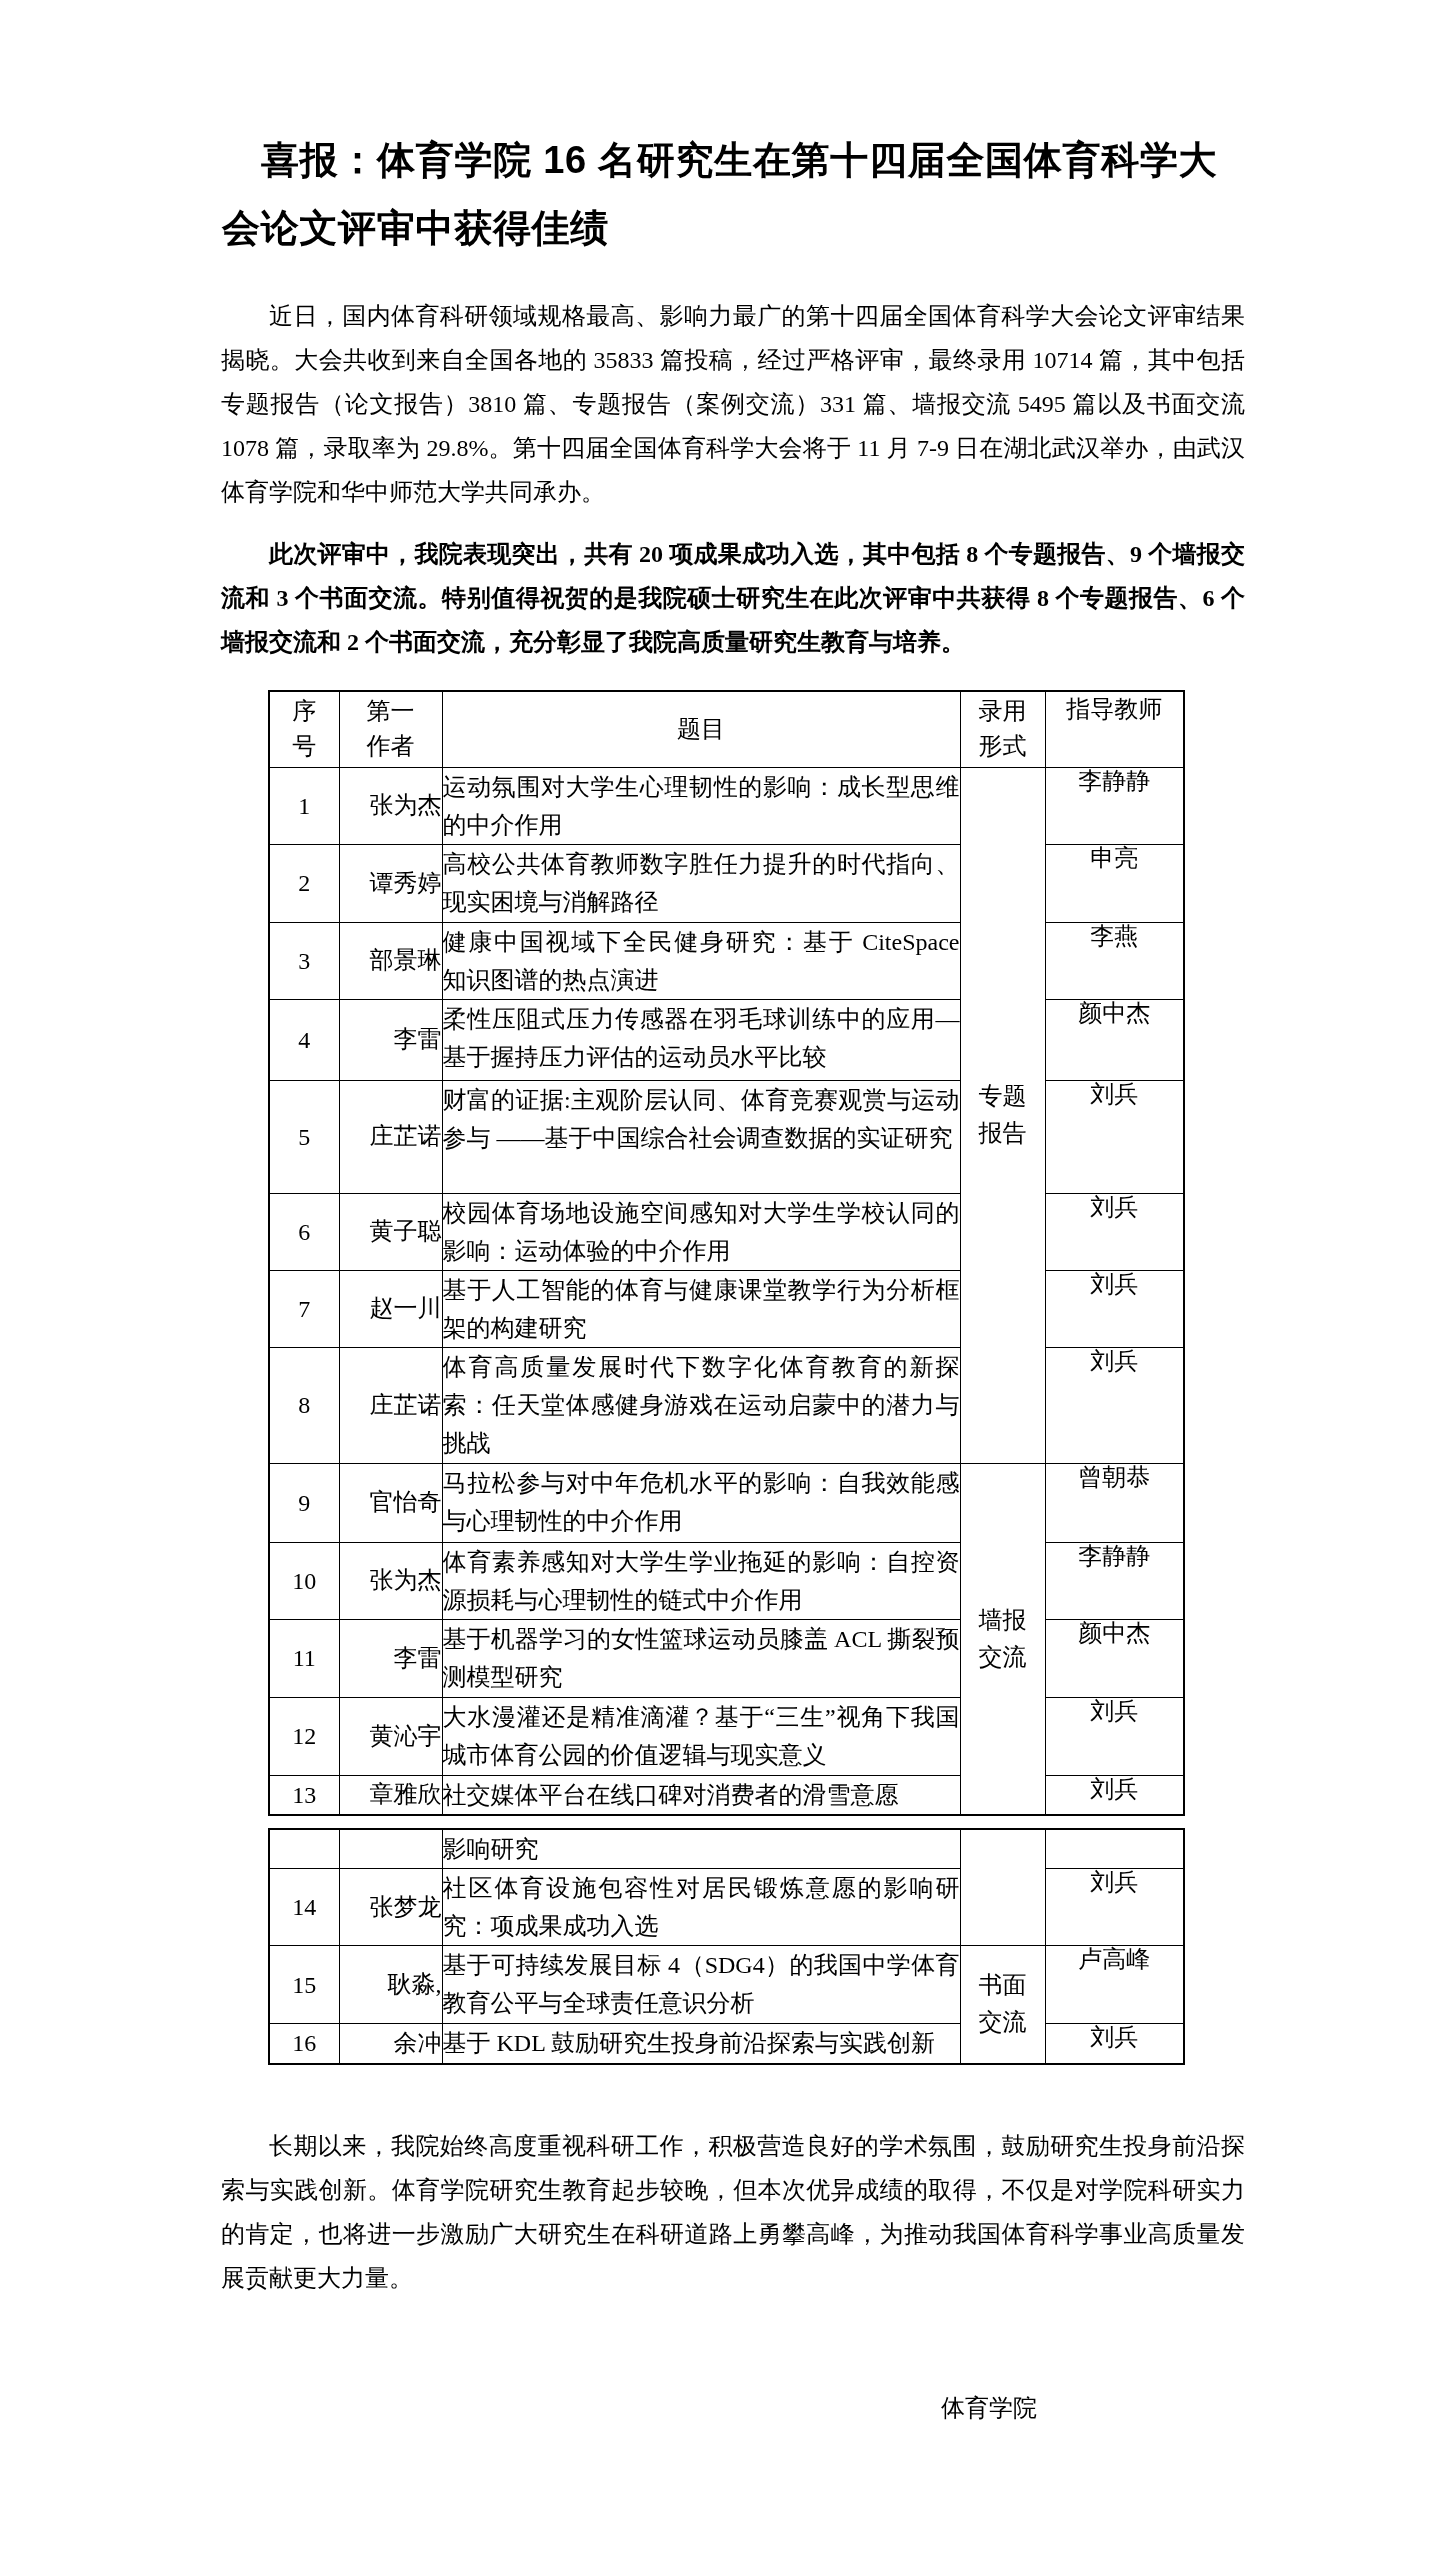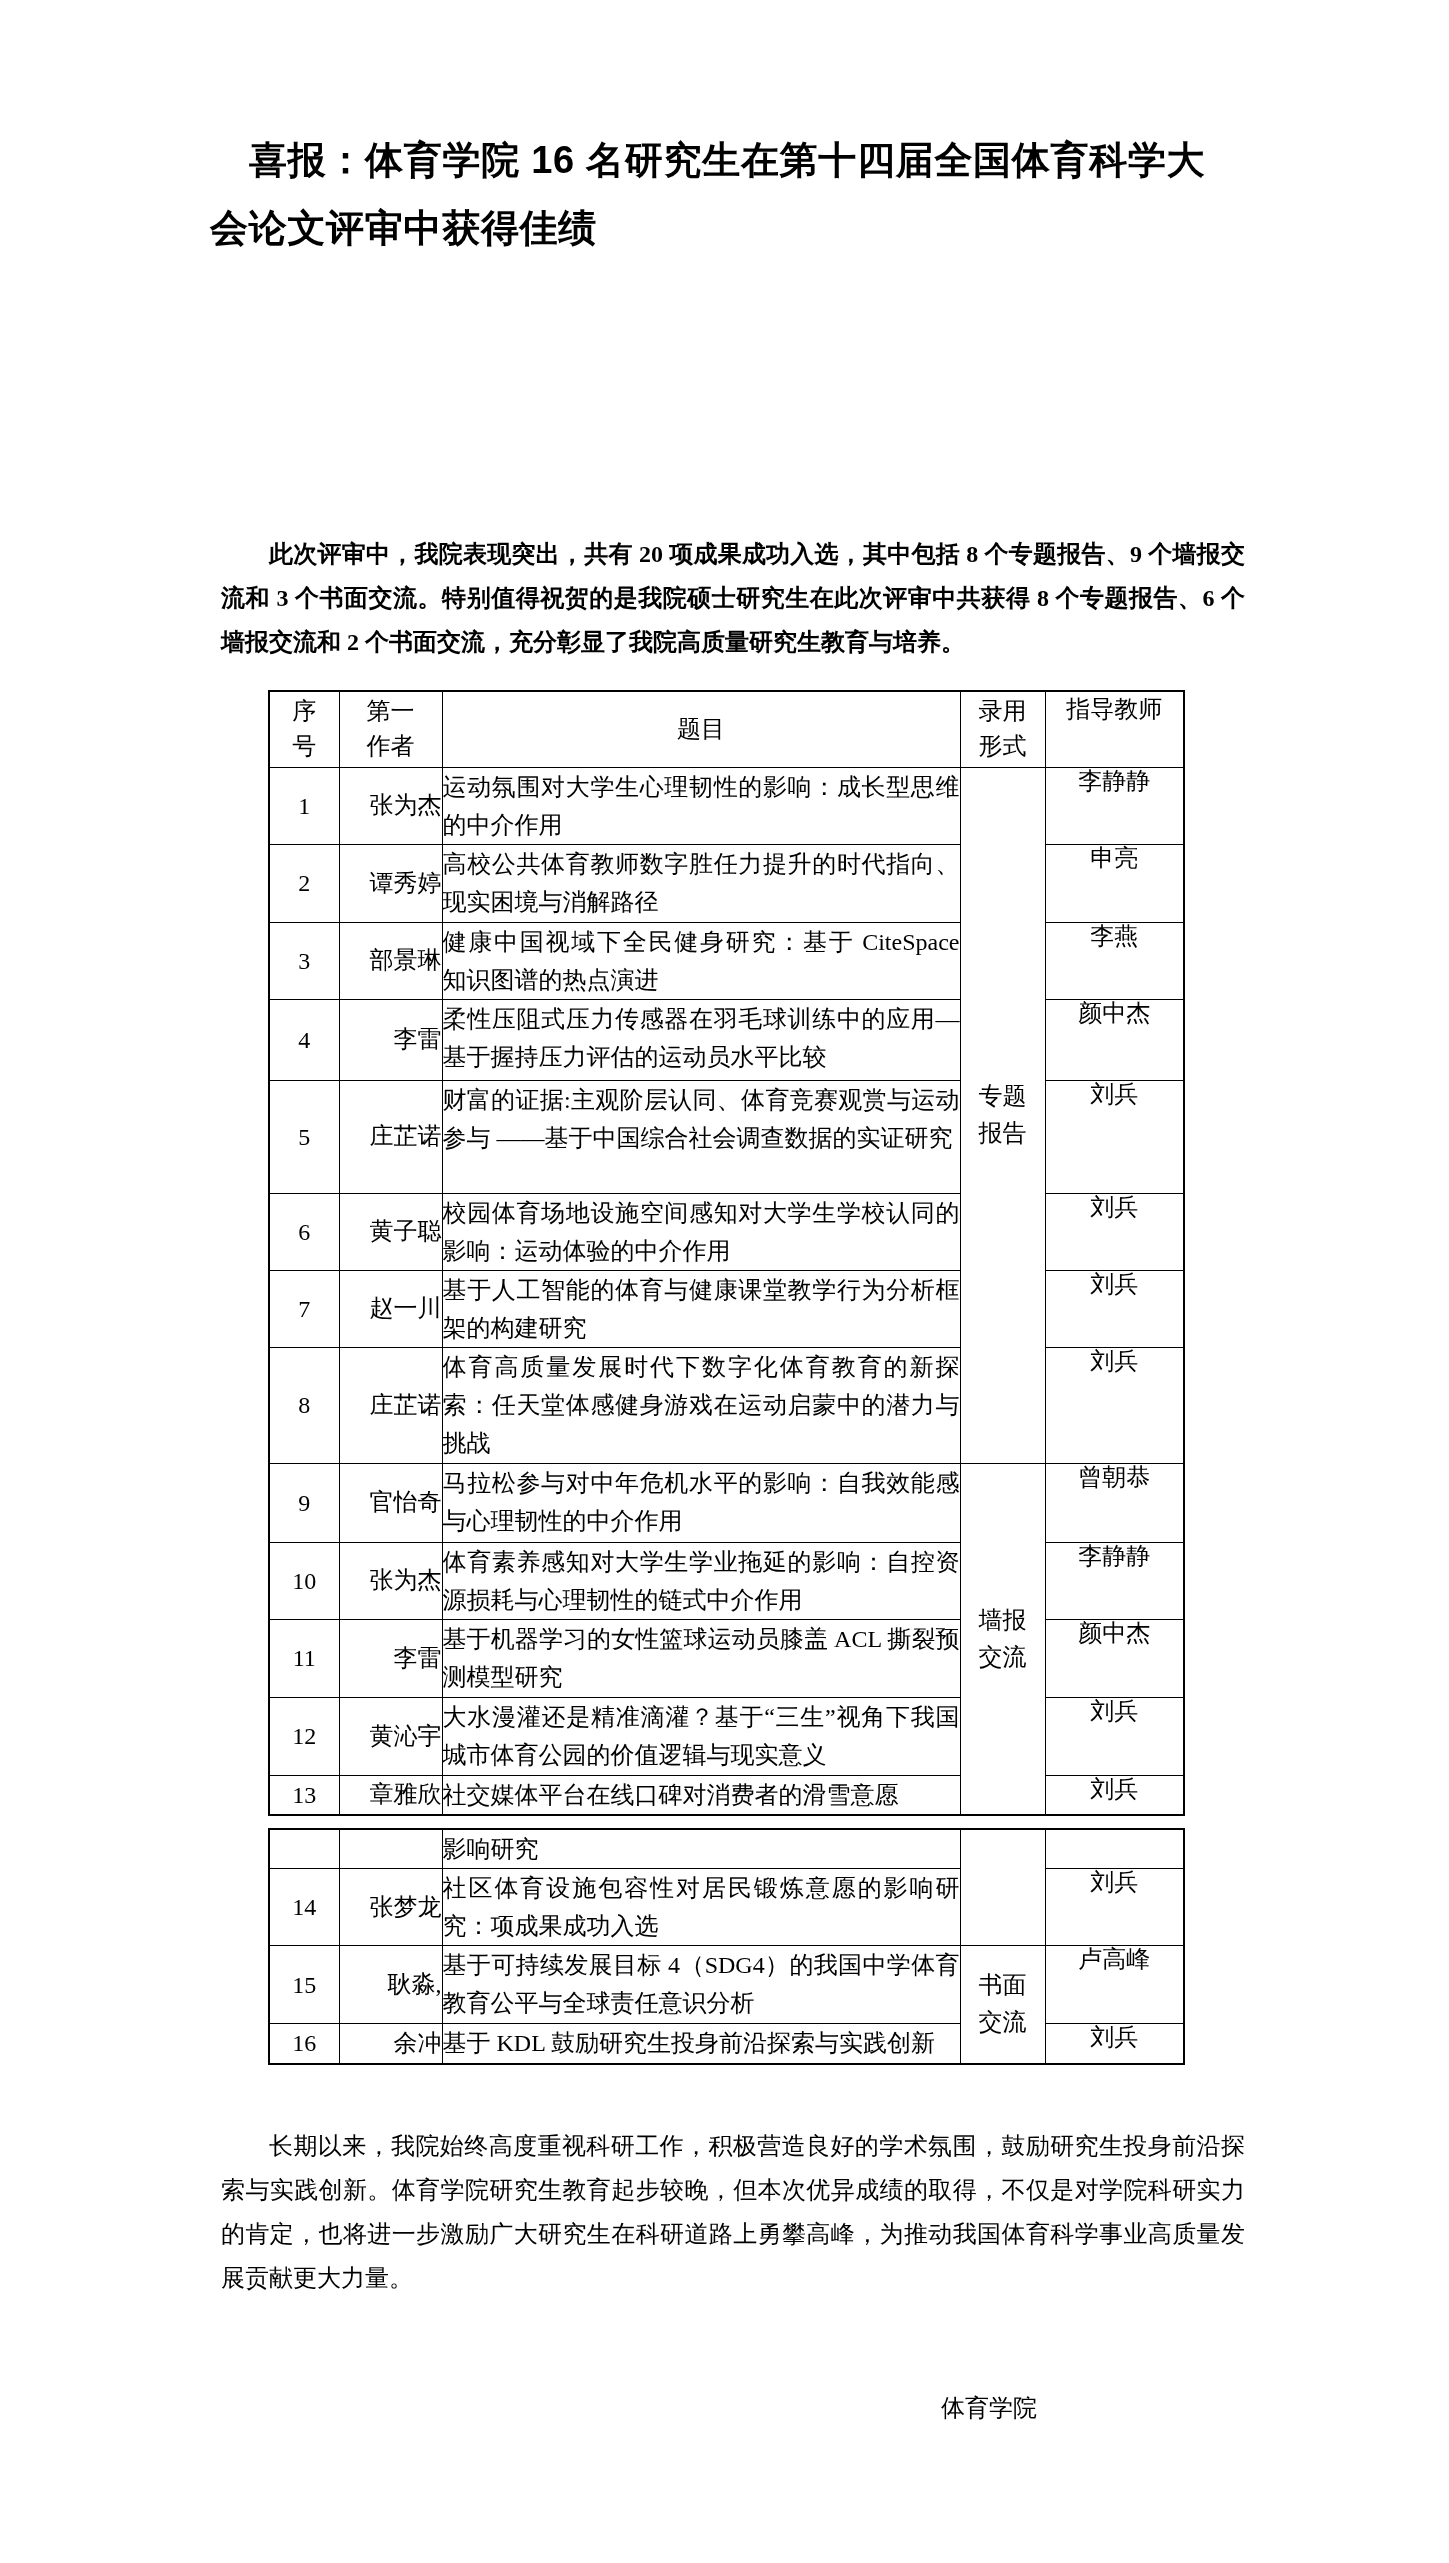--- a/index.html
+++ b/index.html
@@ -7,21 +7,21 @@
     position:relative;
     width:1450px;
     height:2563px;
     background:#ffffff;
     color:#000;
     font-family:"Liberation Serif","DejaVu Serif",serif;
     overflow:hidden;
   }
   .doc-title{
     position:absolute;
-    left:210px; top:126px;
+    left:222px; top:126px;
     width:1024px;
     font-family:"Liberation Sans","DejaVu Sans",sans-serif;
     font-weight:700;
     font-size:38px;
     line-height:68px;
     text-indent:39px;
     text-align:left;
     letter-spacing:0.7px;
   }
   .body-par{
@@ -89,20 +89,21 @@
     padding-top:7px;
   }
 </style>
 </head>
 <body>
 
 <div class="page">
 
   <div class="doc-title">喜报：体育学院 16 名研究生在第十四届全国体育科学大会论文评审中获得佳绩</div>
 
+  <div class="body-par p1">近日，国内体育科研领域规格最高、影响力最广的第十四届全国体育科学大会论文评审结果揭晓。大会共收到来自全国各地的 35833 篇投稿，经过严格评审，最终录用 10714 篇，其中包括专题报告（论文报告）3810 篇、专题报告（案例交流）331 篇、墙报交流 5495 篇以及书面交流 1078 篇，录取率为 29.8%。第十四届全国体育科学大会将于 11 月 7-9 日在湖北武汉举办，由武汉体育学院和华中师范大学共同承办。</div>
   <div class="body-par p2">此次评审中，我院表现突出，共有 20 项成果成功入选，其中包括 8 个专题报告、9 个墙报交流和 3 个书面交流。特别值得祝贺的是我院硕士研究生在此次评审中共获得 8 个专题报告、6 个墙报交流和 2 个书面交流，充分彰显了我院高质量研究生教育与培养。</div>
 
   <table class="t t1">
     <colgroup>
       <col style="width:70px">
         <col style="width:103px">
         <col style="width:518px">
         <col style="width:85px">
         <col style="width:139px">
     </colgroup>

